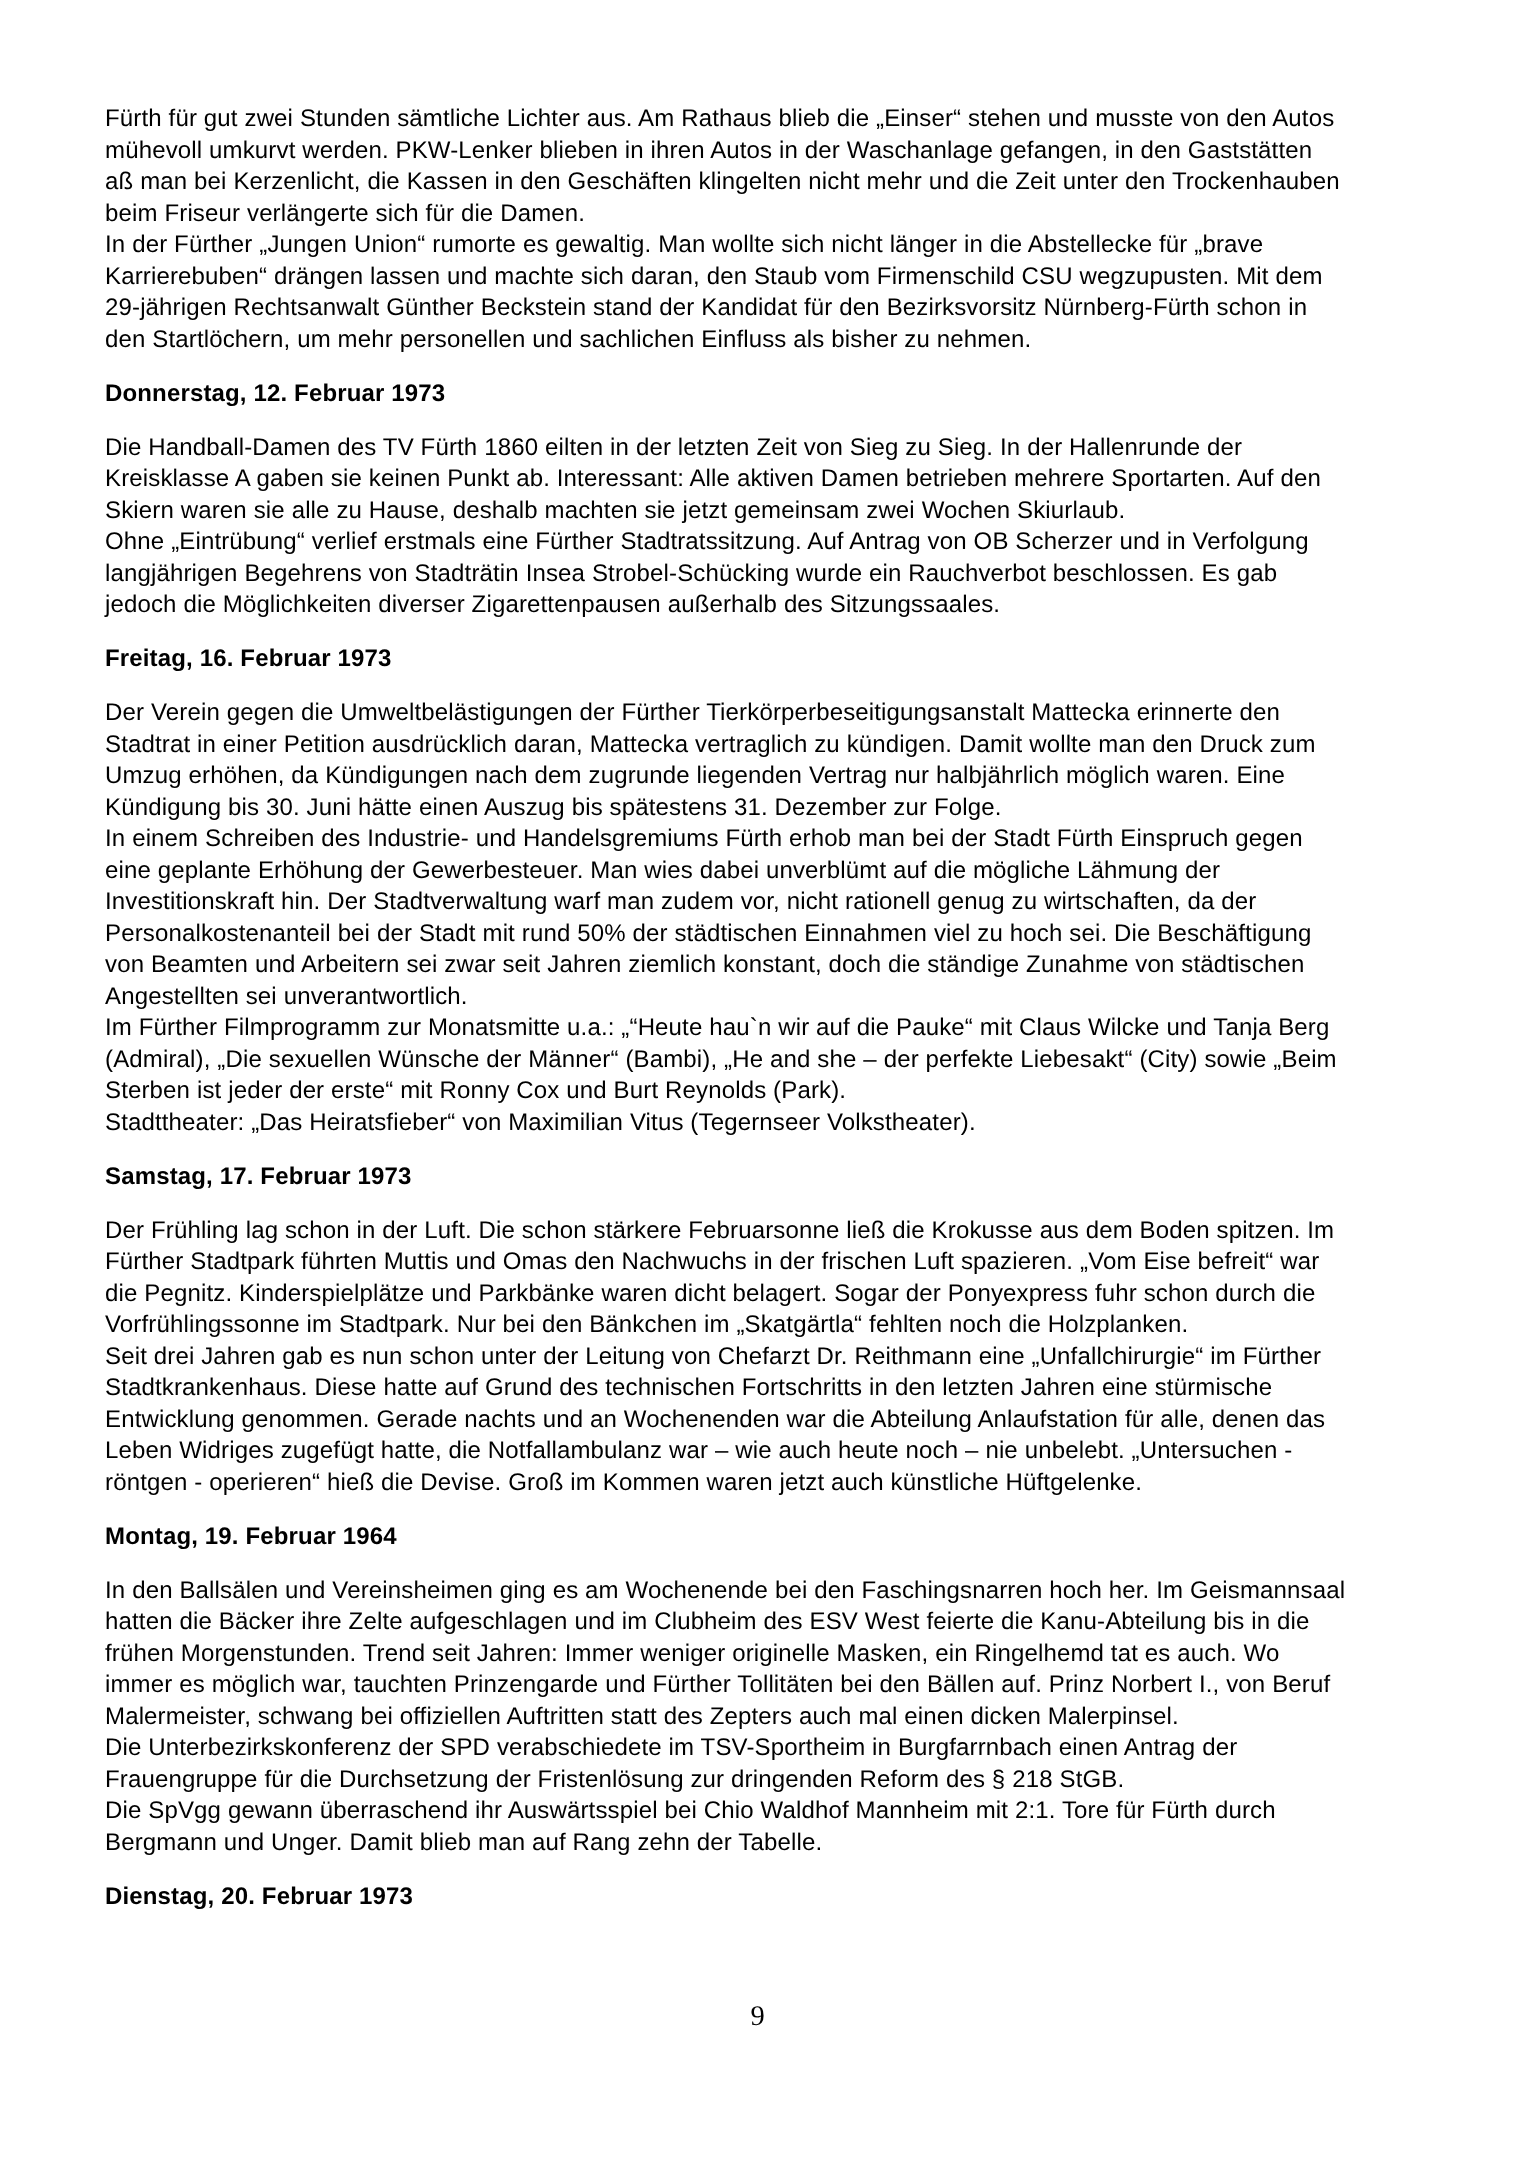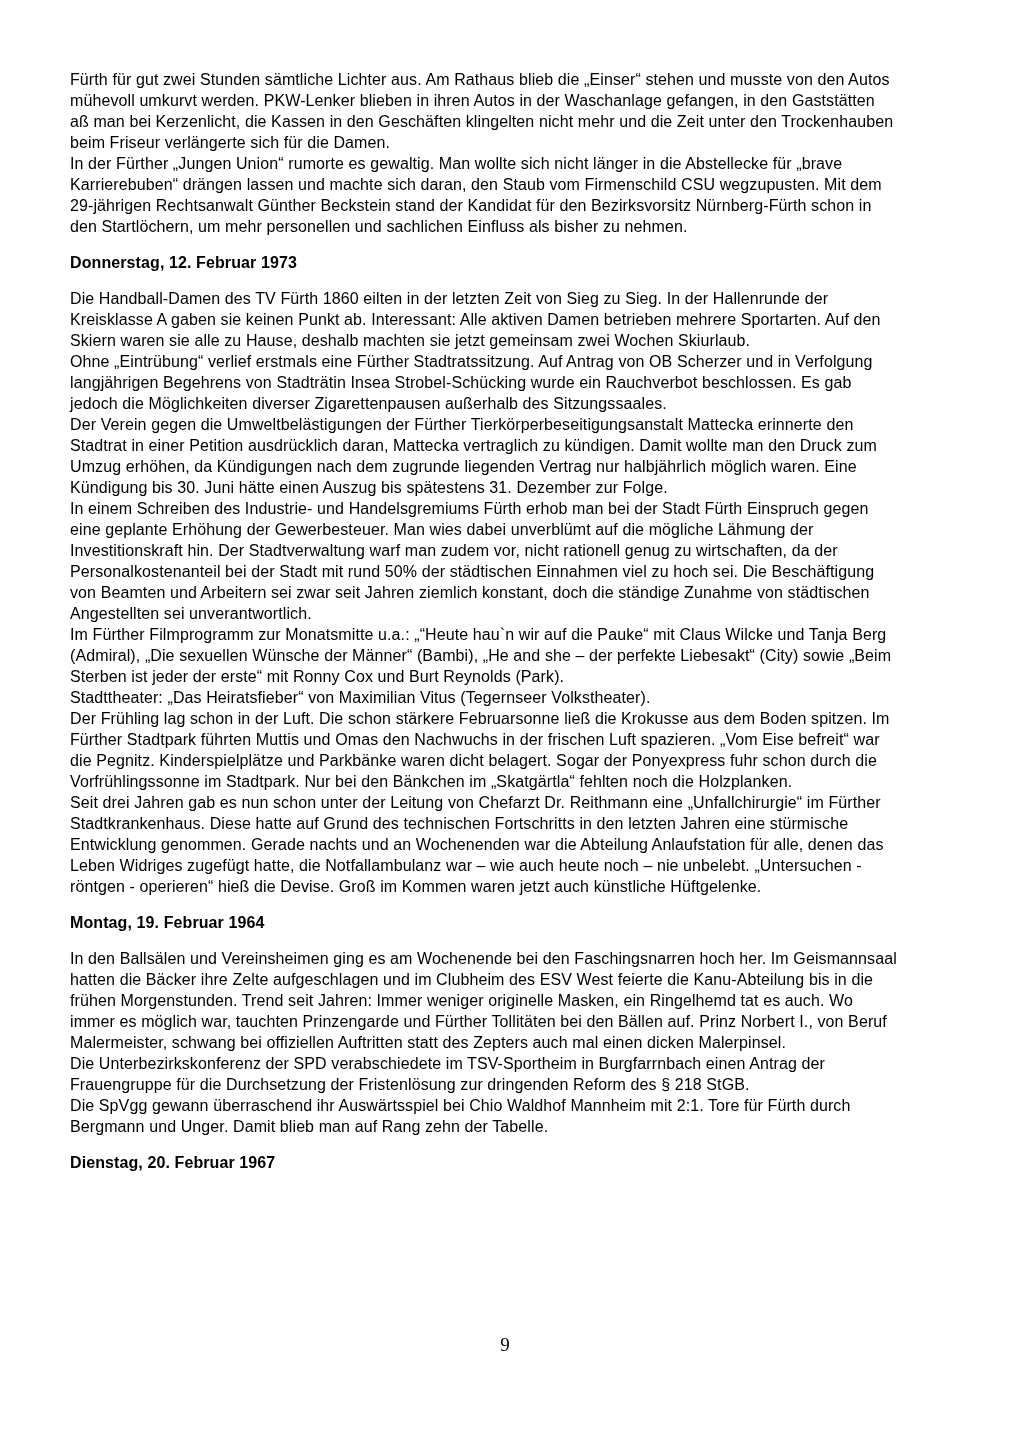--- a/index.html
+++ b/index.html
@@ -61,49 +61,51 @@
 Karrierebuben“ drängen lassen und machte sich daran, den Staub vom Firmenschild CSU wegzupusten. Mit dem
 29-jährigen Rechtsanwalt Günther Beckstein stand der Kandidat für den Bezirksvorsitz Nürnberg-Fürth schon in
 den Startlöchern, um mehr personellen und sachlichen Einfluss als bisher zu nehmen.</p>
       <h2 class="heading">Donnerstag, 12. Februar 1973</h2>
       <p class="para">Die Handball-Damen des TV Fürth 1860 eilten in der letzten Zeit von Sieg zu Sieg. In der Hallenrunde der
 Kreisklasse A gaben sie keinen Punkt ab. Interessant: Alle aktiven Damen betrieben mehrere Sportarten. Auf den
 Skiern waren sie alle zu Hause, deshalb machten sie jetzt gemeinsam zwei Wochen Skiurlaub.
 Ohne „Eintrübung“ verlief erstmals eine Fürther Stadtratssitzung. Auf Antrag von OB Scherzer und in Verfolgung
 langjährigen Begehrens von Stadträtin Insea Strobel-Schücking wurde ein Rauchverbot beschlossen. Es gab
 jedoch die Möglichkeiten diverser Zigarettenpausen außerhalb des Sitzungssaales.</p>
+      <h2 class="heading">Freitag, 16. Februar 1973</h2>
       <p class="para">Der Verein gegen die Umweltbelästigungen der Fürther Tierkörperbeseitigungsanstalt Mattecka erinnerte den
 Stadtrat in einer Petition ausdrücklich daran, Mattecka vertraglich zu kündigen. Damit wollte man den Druck zum
 Umzug erhöhen, da Kündigungen nach dem zugrunde liegenden Vertrag nur halbjährlich möglich waren. Eine
 Kündigung bis 30. Juni hätte einen Auszug bis spätestens 31. Dezember zur Folge.
 In einem Schreiben des Industrie- und Handelsgremiums Fürth erhob man bei der Stadt Fürth Einspruch gegen
 eine geplante Erhöhung der Gewerbesteuer. Man wies dabei unverblümt auf die mögliche Lähmung der
 Investitionskraft hin. Der Stadtverwaltung warf man zudem vor, nicht rationell genug zu wirtschaften, da der
 Personalkostenanteil bei der Stadt mit rund 50% der städtischen Einnahmen viel zu hoch sei. Die Beschäftigung
 von Beamten und Arbeitern sei zwar seit Jahren ziemlich konstant, doch die ständige Zunahme von städtischen
 Angestellten sei unverantwortlich.
 Im Fürther Filmprogramm zur Monatsmitte u.a.: „“Heute hau`n wir auf die Pauke“ mit Claus Wilcke und Tanja Berg
 (Admiral), „Die sexuellen Wünsche der Männer“ (Bambi), „He and she – der perfekte Liebesakt“ (City) sowie „Beim
 Sterben ist jeder der erste“ mit Ronny Cox und Burt Reynolds (Park).
 Stadttheater: „Das Heiratsfieber“ von Maximilian Vitus (Tegernseer Volkstheater).</p>
+      <h2 class="heading">Samstag, 17. Februar 1973</h2>
       <p class="para">Der Frühling lag schon in der Luft. Die schon stärkere Februarsonne ließ die Krokusse aus dem Boden spitzen. Im
 Fürther Stadtpark führten Muttis und Omas den Nachwuchs in der frischen Luft spazieren. „Vom Eise befreit“ war
 die Pegnitz. Kinderspielplätze und Parkbänke waren dicht belagert. Sogar der Ponyexpress fuhr schon durch die
 Vorfrühlingssonne im Stadtpark. Nur bei den Bänkchen im „Skatgärtla“ fehlten noch die Holzplanken.
 Seit drei Jahren gab es nun schon unter der Leitung von Chefarzt Dr. Reithmann eine „Unfallchirurgie“ im Fürther
 Stadtkrankenhaus. Diese hatte auf Grund des technischen Fortschritts in den letzten Jahren eine stürmische
 Entwicklung genommen. Gerade nachts und an Wochenenden war die Abteilung Anlaufstation für alle, denen das
 Leben Widriges zugefügt hatte, die Notfallambulanz war – wie auch heute noch – nie unbelebt. „Untersuchen -
 röntgen - operieren“ hieß die Devise. Groß im Kommen waren jetzt auch künstliche Hüftgelenke.</p>
       <h2 class="heading">Montag, 19. Februar 1964</h2>
       <p class="para">In den Ballsälen und Vereinsheimen ging es am Wochenende bei den Faschingsnarren hoch her. Im Geismannsaal
 hatten die Bäcker ihre Zelte aufgeschlagen und im Clubheim des ESV West feierte die Kanu-Abteilung bis in die
 frühen Morgenstunden. Trend seit Jahren: Immer weniger originelle Masken, ein Ringelhemd tat es auch. Wo
 immer es möglich war, tauchten Prinzengarde und Fürther Tollitäten bei den Bällen auf. Prinz Norbert I., von Beruf
 Malermeister, schwang bei offiziellen Auftritten statt des Zepters auch mal einen dicken Malerpinsel.
 Die Unterbezirkskonferenz der SPD verabschiedete im TSV-Sportheim in Burgfarrnbach einen Antrag der
 Frauengruppe für die Durchsetzung der Fristenlösung zur dringenden Reform des § 218 StGB.
 Die SpVgg gewann überraschend ihr Auswärtsspiel bei Chio Waldhof Mannheim mit 2:1. Tore für Fürth durch
 Bergmann und Unger. Damit blieb man auf Rang zehn der Tabelle.</p>
-      <h2 class="heading">Dienstag, 20. Februar 1967</h2>
+      <h2 class="heading">Dienstag, 20. Februar 1973</h2>
     </div>
   <div class="footer">9</div>
 </div>
 
 </body></html>

